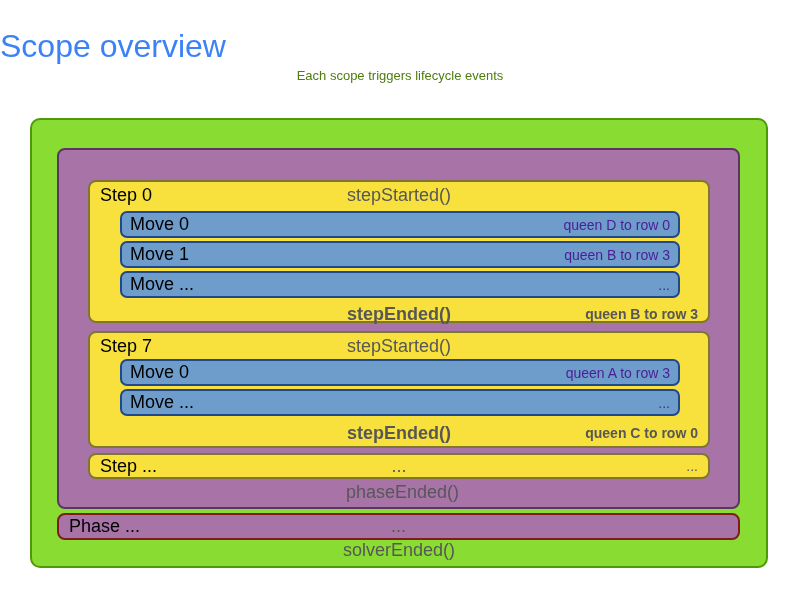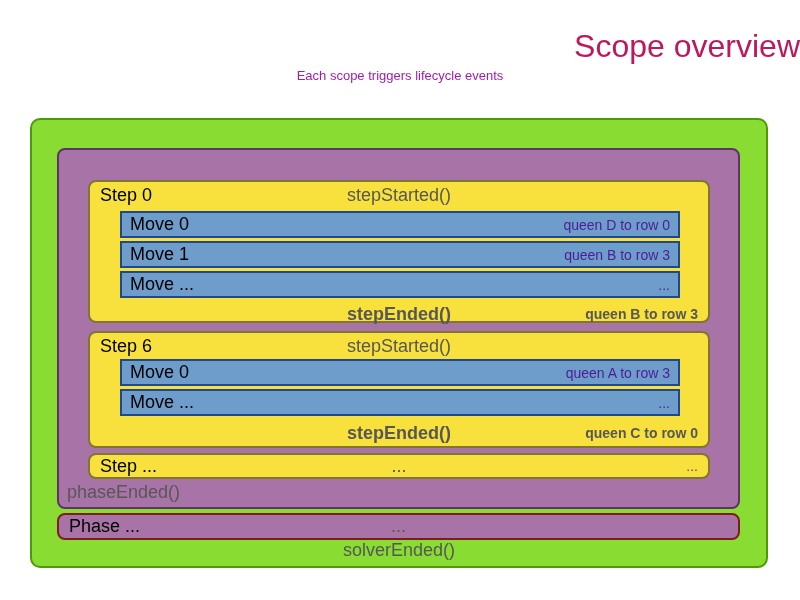--- a/index.html
+++ b/index.html
@@ -1,26 +1,26 @@
 <!DOCTYPE html>
 <html><head>
 <meta charset="utf-8">
 <style>
   html,body { margin:0; padding:0; }
   body {
     width:800px; height:600px; background:#ffffff; position:relative;
     font-family:"Liberation Sans", sans-serif; overflow:hidden;
   }
   .title {
-    position:absolute; top:28px; left:0; width:800px; text-align:right;
-    font-size:32px; color:#be185d; letter-spacing:0px;
+    position:absolute; top:28px; left:0; width:800px; text-align:left;
+    font-size:32px; color:#3b82f6; letter-spacing:0px;
   }
   .subtitle {
     position:absolute; top:68px; left:0; width:800px; text-align:center;
-    font-size:13px; color:#a21caf;
+    font-size:13px; color:#4d7c0f;
   }
   .box { position:absolute; box-sizing:border-box; }
   .solver {
     left:30px; top:118px; width:738px; height:450px;
     background:#89DC32; border:2px solid #4E9A06; border-radius:10px;
   }
   .phase0 {
     left:25px; top:28px; width:683px; height:361px;
     background:#A874A8; border:2px solid #5C3566; border-radius:8px;
   }
@@ -37,32 +37,32 @@
   .step-more { top:303px; height:26px; }
   .scope-header { position:absolute; left:0; right:0; top:0; height:28px; line-height:28px; }
   .hdr26 { height:26px; line-height:26px; }
   .hdr22 { height:33px; line-height:22px; }
   .hdr23 { height:23px; line-height:23px; }
   .scope-label { position:absolute; left:10px; top:0; font-size:18px; color:#000; }
   .scope-event { text-align:center; font-size:18px; color:#575757; }
   .right-note { position:absolute; right:10px; top:0; font-size:14px; color:#575757; }
   .move {
     position:absolute; left:30px; width:560px; height:27px; box-sizing:border-box;
-    background:#6E9CCB; border:2px solid #20498C; border-radius:0;
+    background:#6E9CCB; border:2px solid #20498C; border-radius:7px;
     display:flex; align-items:center; justify-content:space-between; padding:0 8px;
   }
   .move-label { font-size:18px; color:#000; }
   .move-detail { font-size:14px; color:#4c1d95; }
   .m0 { top:29px; } .m1 { top:59px; } .m2 { top:89px; }
   .s1m0 { top:26px; } .s1m1 { top:56px; }
   .end-row { position:absolute; left:0; right:0; text-align:center;
     font-size:18px; color:#575757; height:22px; line-height:22px;font-weight:bold; }
   .step0-end { top:121px; }
   .step1-end { top:89px; }
-  .phase-end { position:absolute; left:8px; right:0; bottom:4px; text-align:left;
+  .phase-end { position:absolute; left:8px; right:0; bottom:4px; text-align:center;
     font-size:18px; color:#575757; }
   .solver-end { position:absolute; left:0; right:0; bottom:5px; text-align:center;
     font-size:18px; color:#575757; }
 </style>
 </head>
 <body>
 
 <div class="title">Scope overview</div>
 <div class="subtitle">Each scope triggers lifecycle events</div>
 
@@ -88,21 +88,21 @@
         <span class="move-detail">...</span>
       </div>
       <div class="end-row step0-end">
         <span>stepEnded()</span>
         <span class="right-note">queen B to row 3</span>
       </div>
     </div>
 
     <div class="box step step1">
       <div class="scope-header hdr26">
-        <span class="scope-label">Step 6</span>
+        <span class="scope-label">Step 7</span>
         <div class="scope-event">stepStarted()</div>
       </div>
       <div class="move s1m0">
         <span class="move-label">Move 0</span>
         <span class="move-detail">queen A to row 3</span>
       </div>
       <div class="move s1m1">
         <span class="move-label">Move ...</span>
         <span class="move-detail">...</span>
       </div>

